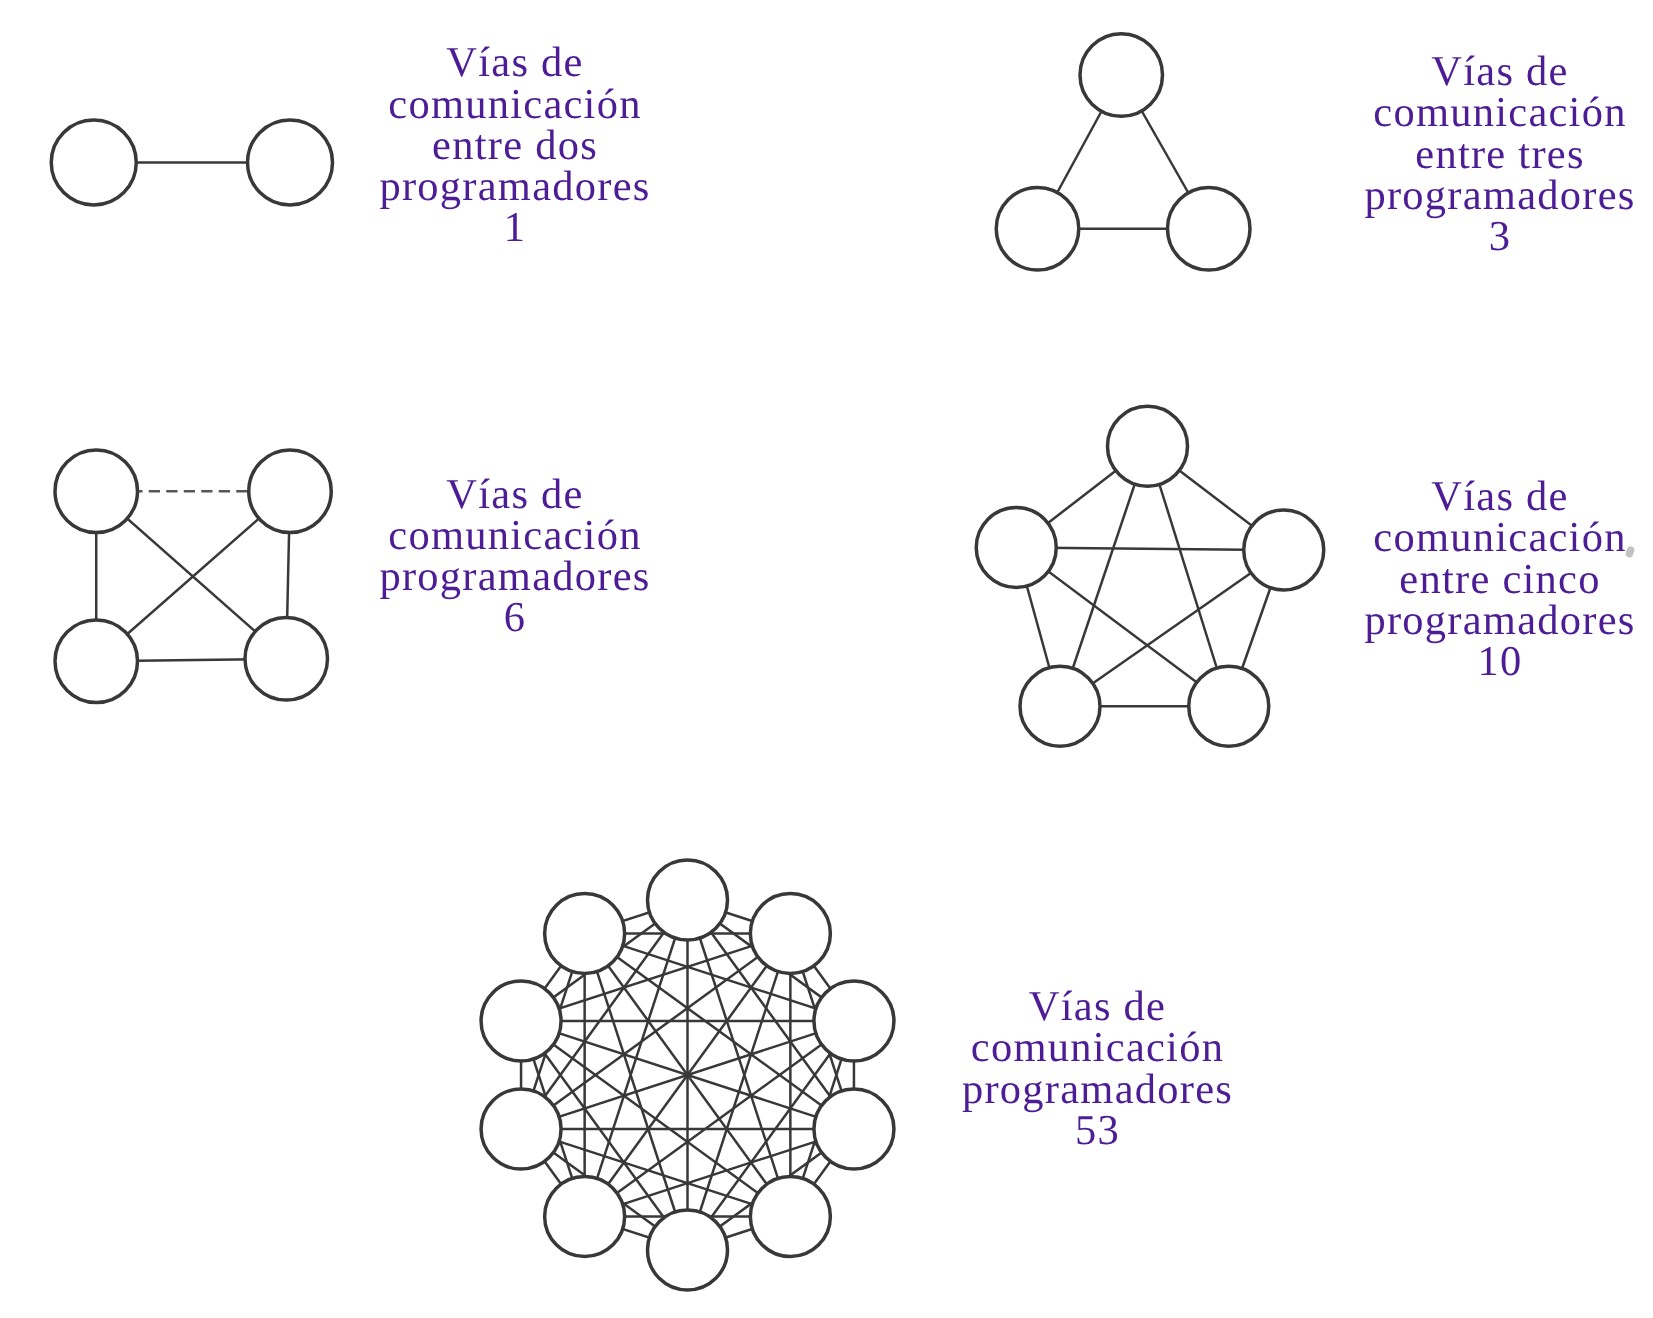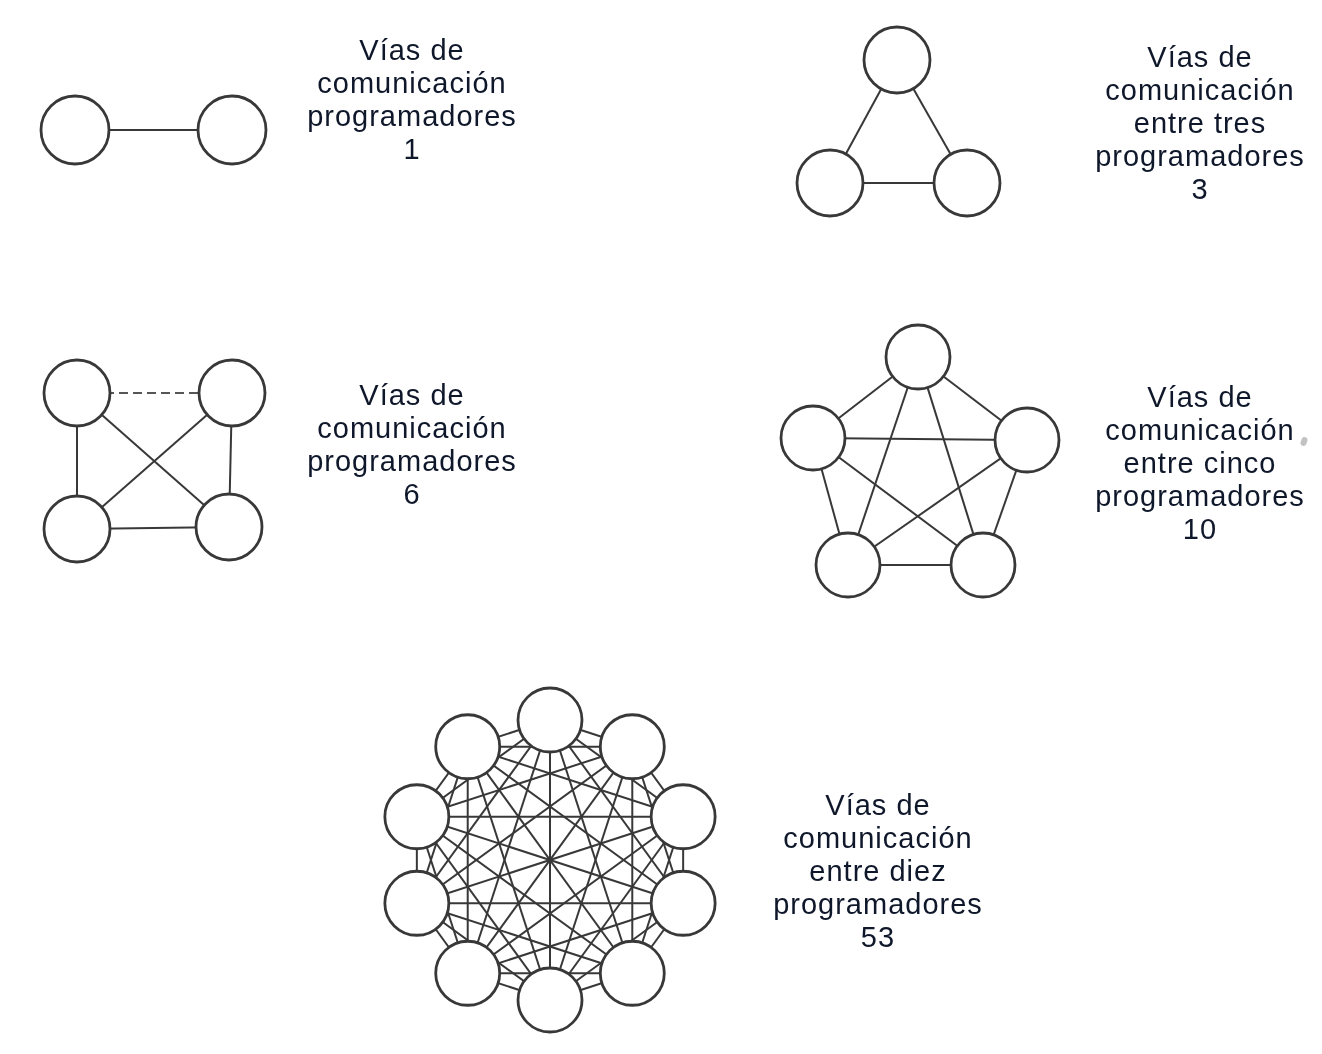--- a/index.html
+++ b/index.html
@@ -17,25 +17,26 @@
   }
   svg.graph {
     position: absolute;
     display: block;
     overflow: visible;
   }
   .caption {
     position: absolute;
     width: 260px;
     text-align: center;
-    color: #0f172a;
-    font-size: 29px;
+    color: #4c1d95;
+    font-size: 34px;
     line-height: 33px;
     letter-spacing: 1px;
     white-space: nowrap;
+    font-family: Liberation Serif, serif;
   }
   .caption div { text-align: center; }
   .speck {
     position: absolute;
     width: 6px;
     height: 9px;
     border-radius: 3px;
     background: #8f8f8f;
     opacity: 0.55;
     transform: rotate(18deg);
@@ -142,20 +143,21 @@
       <circle cx="176" cy="316" r="32" fill="#ffffff" stroke="#383838" stroke-width="2.8"></circle>
       <circle cx="93.71006467905377" cy="289.26237921249265" r="32" fill="#ffffff" stroke="#383838" stroke-width="2.8"></circle>
       <circle cx="42.85208771867852" cy="219.26237921249265" r="32" fill="#ffffff" stroke="#383838" stroke-width="2.8"></circle>
       <circle cx="42.85208771867852" cy="132.73762078750732" r="32" fill="#ffffff" stroke="#383838" stroke-width="2.8"></circle>
       <circle cx="93.71006467905374" cy="62.73762078750737" r="32" fill="#ffffff" stroke="#383838" stroke-width="2.8"></circle>
     </svg>
 
   <div class="caption" style="left:282px; top:34px;">
     <div>Vías de</div>
     <div>comunicación</div>
+    <div>entre dos</div>
     <div>programadores</div>
     <div>1</div>
   </div>
 
   <div class="caption" style="left:1070px; top:41px;">
     <div>Vías de</div>
     <div>comunicación</div>
     <div>entre tres</div>
     <div>programadores</div>
     <div>3</div>
@@ -172,20 +174,19 @@
     <div>Vías de</div>
     <div>comunicación</div>
     <div>entre cinco</div>
     <div>programadores</div>
     <div>10</div>
   </div>
 
   <div class="caption" style="left:748px; top:789px;">
     <div>Vías de</div>
     <div>comunicación</div>
-    <div>entre diez</div>
     <div>programadores</div>
     <div>53</div>
   </div>
 
   <div class="speck" style="left:1301px; top:437px;"></div>
 
 </div>
 
 </body></html>

